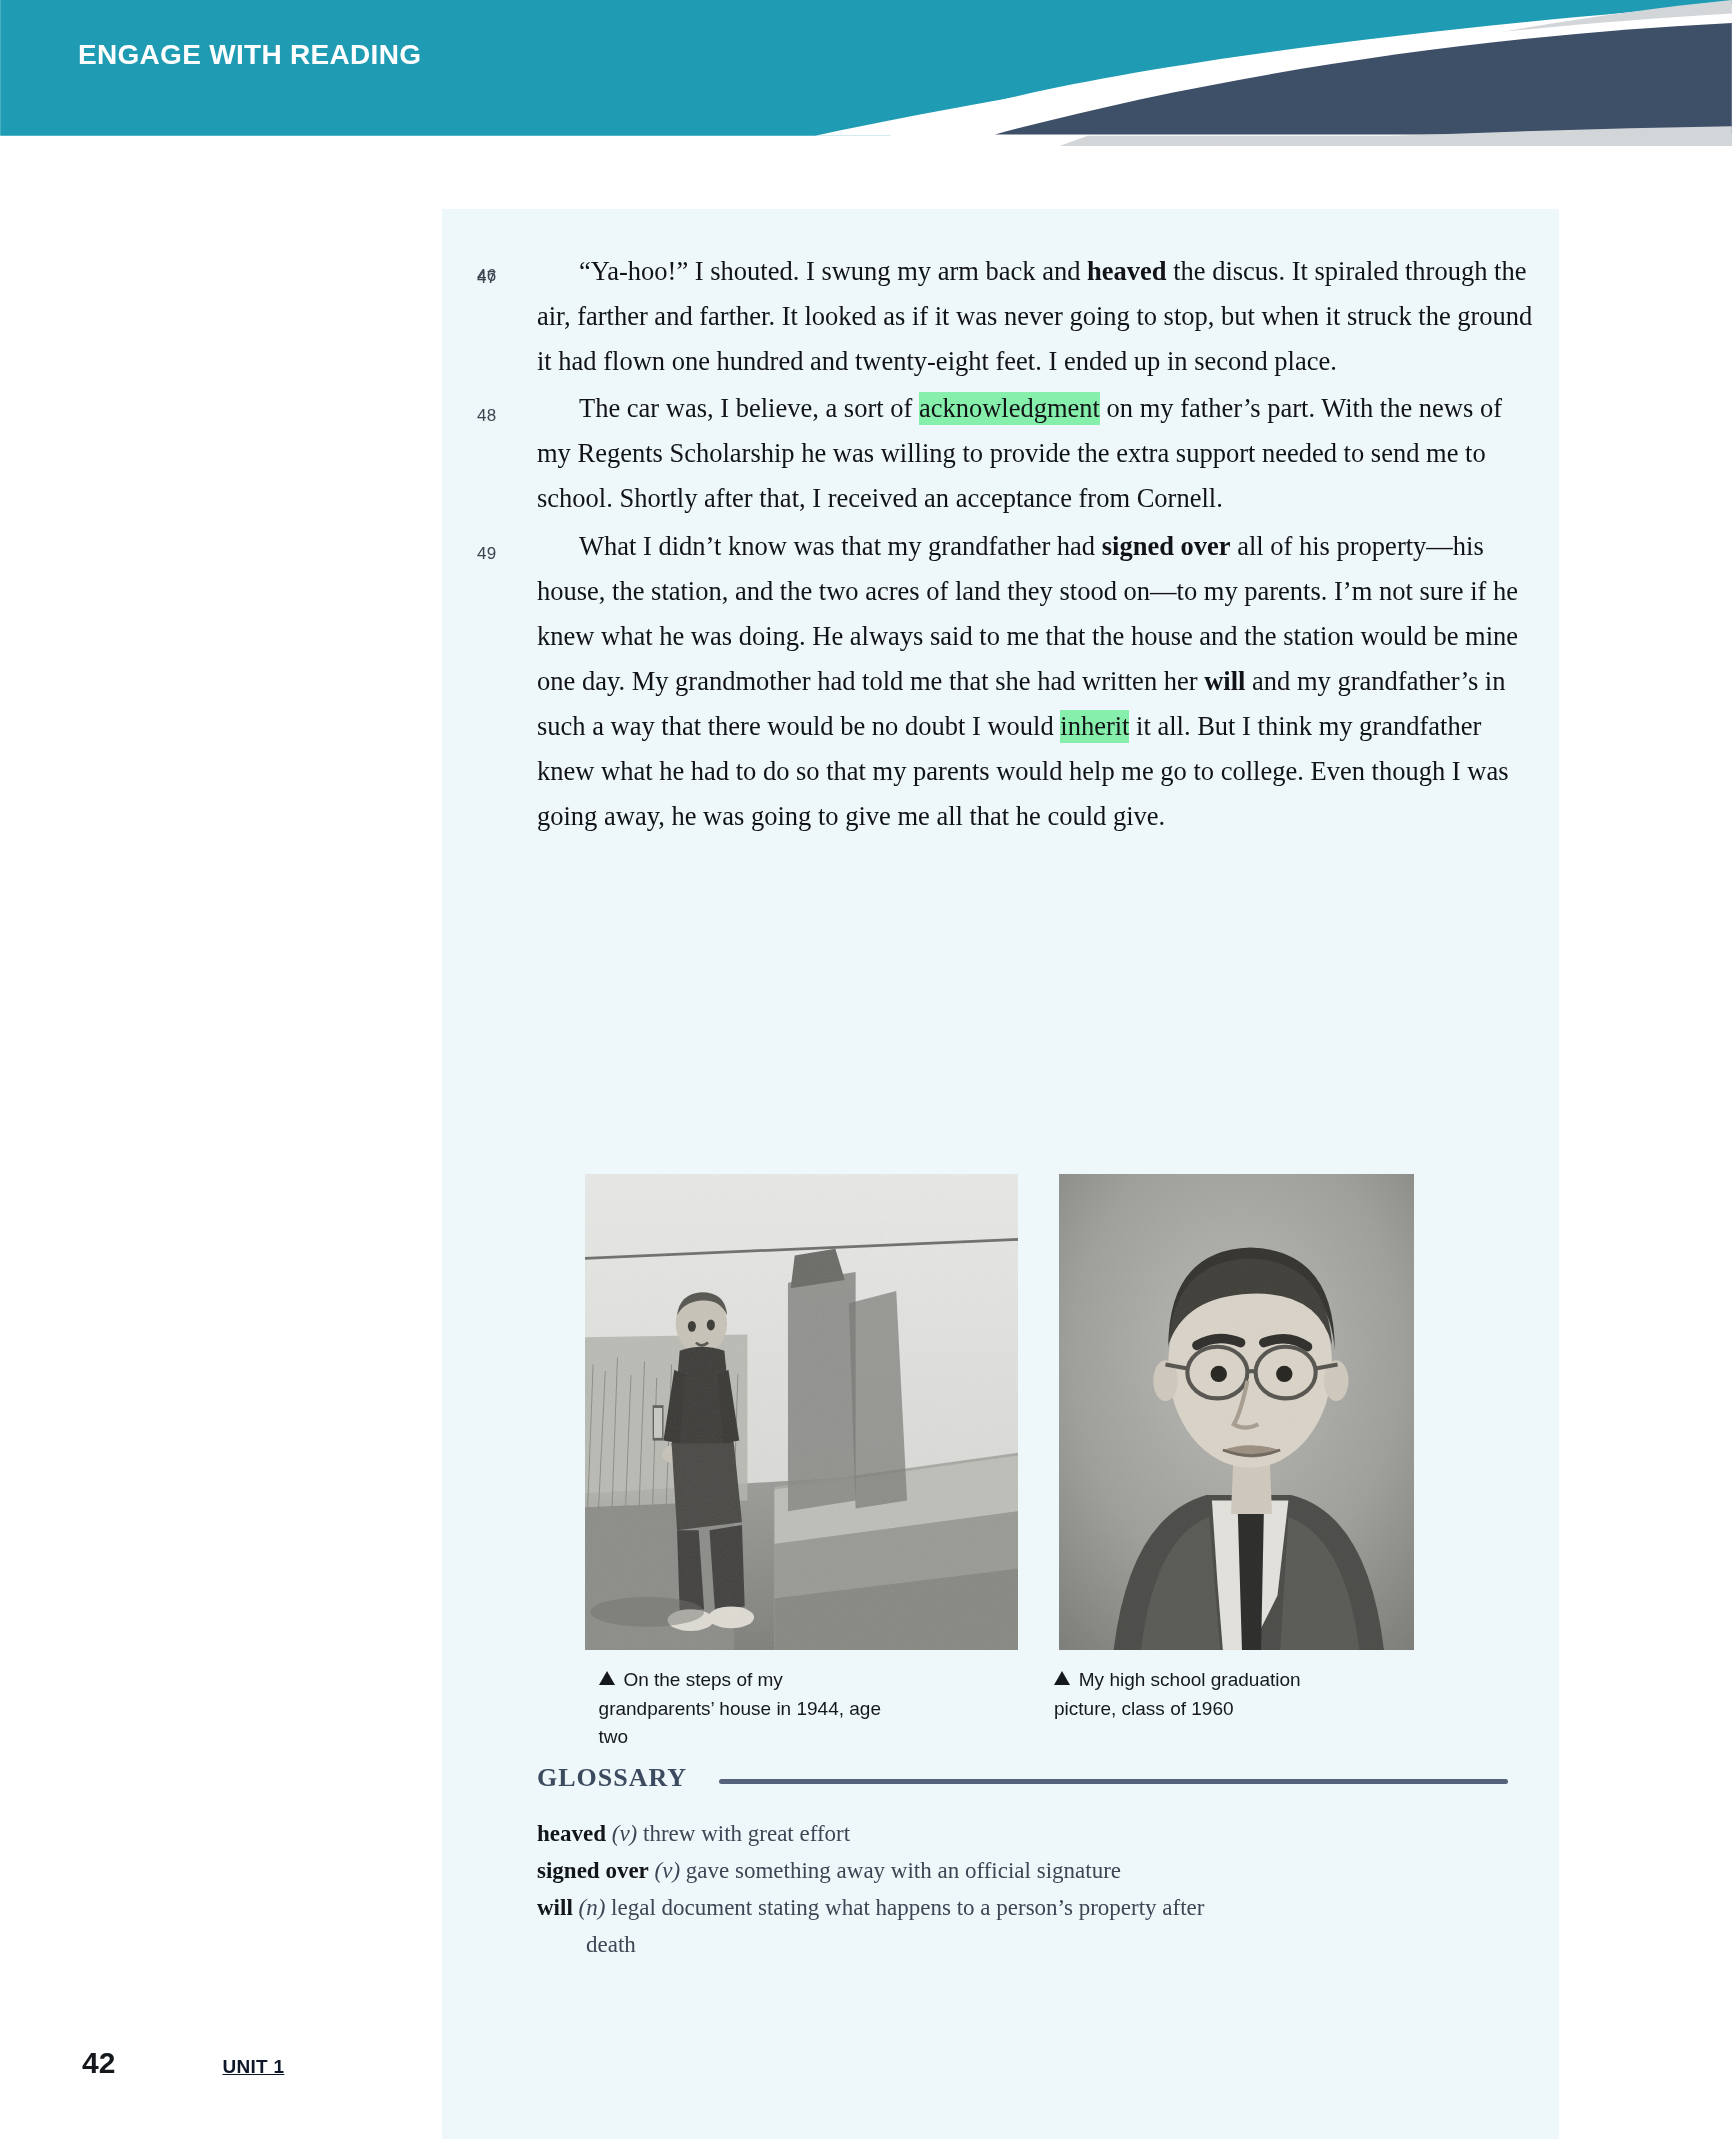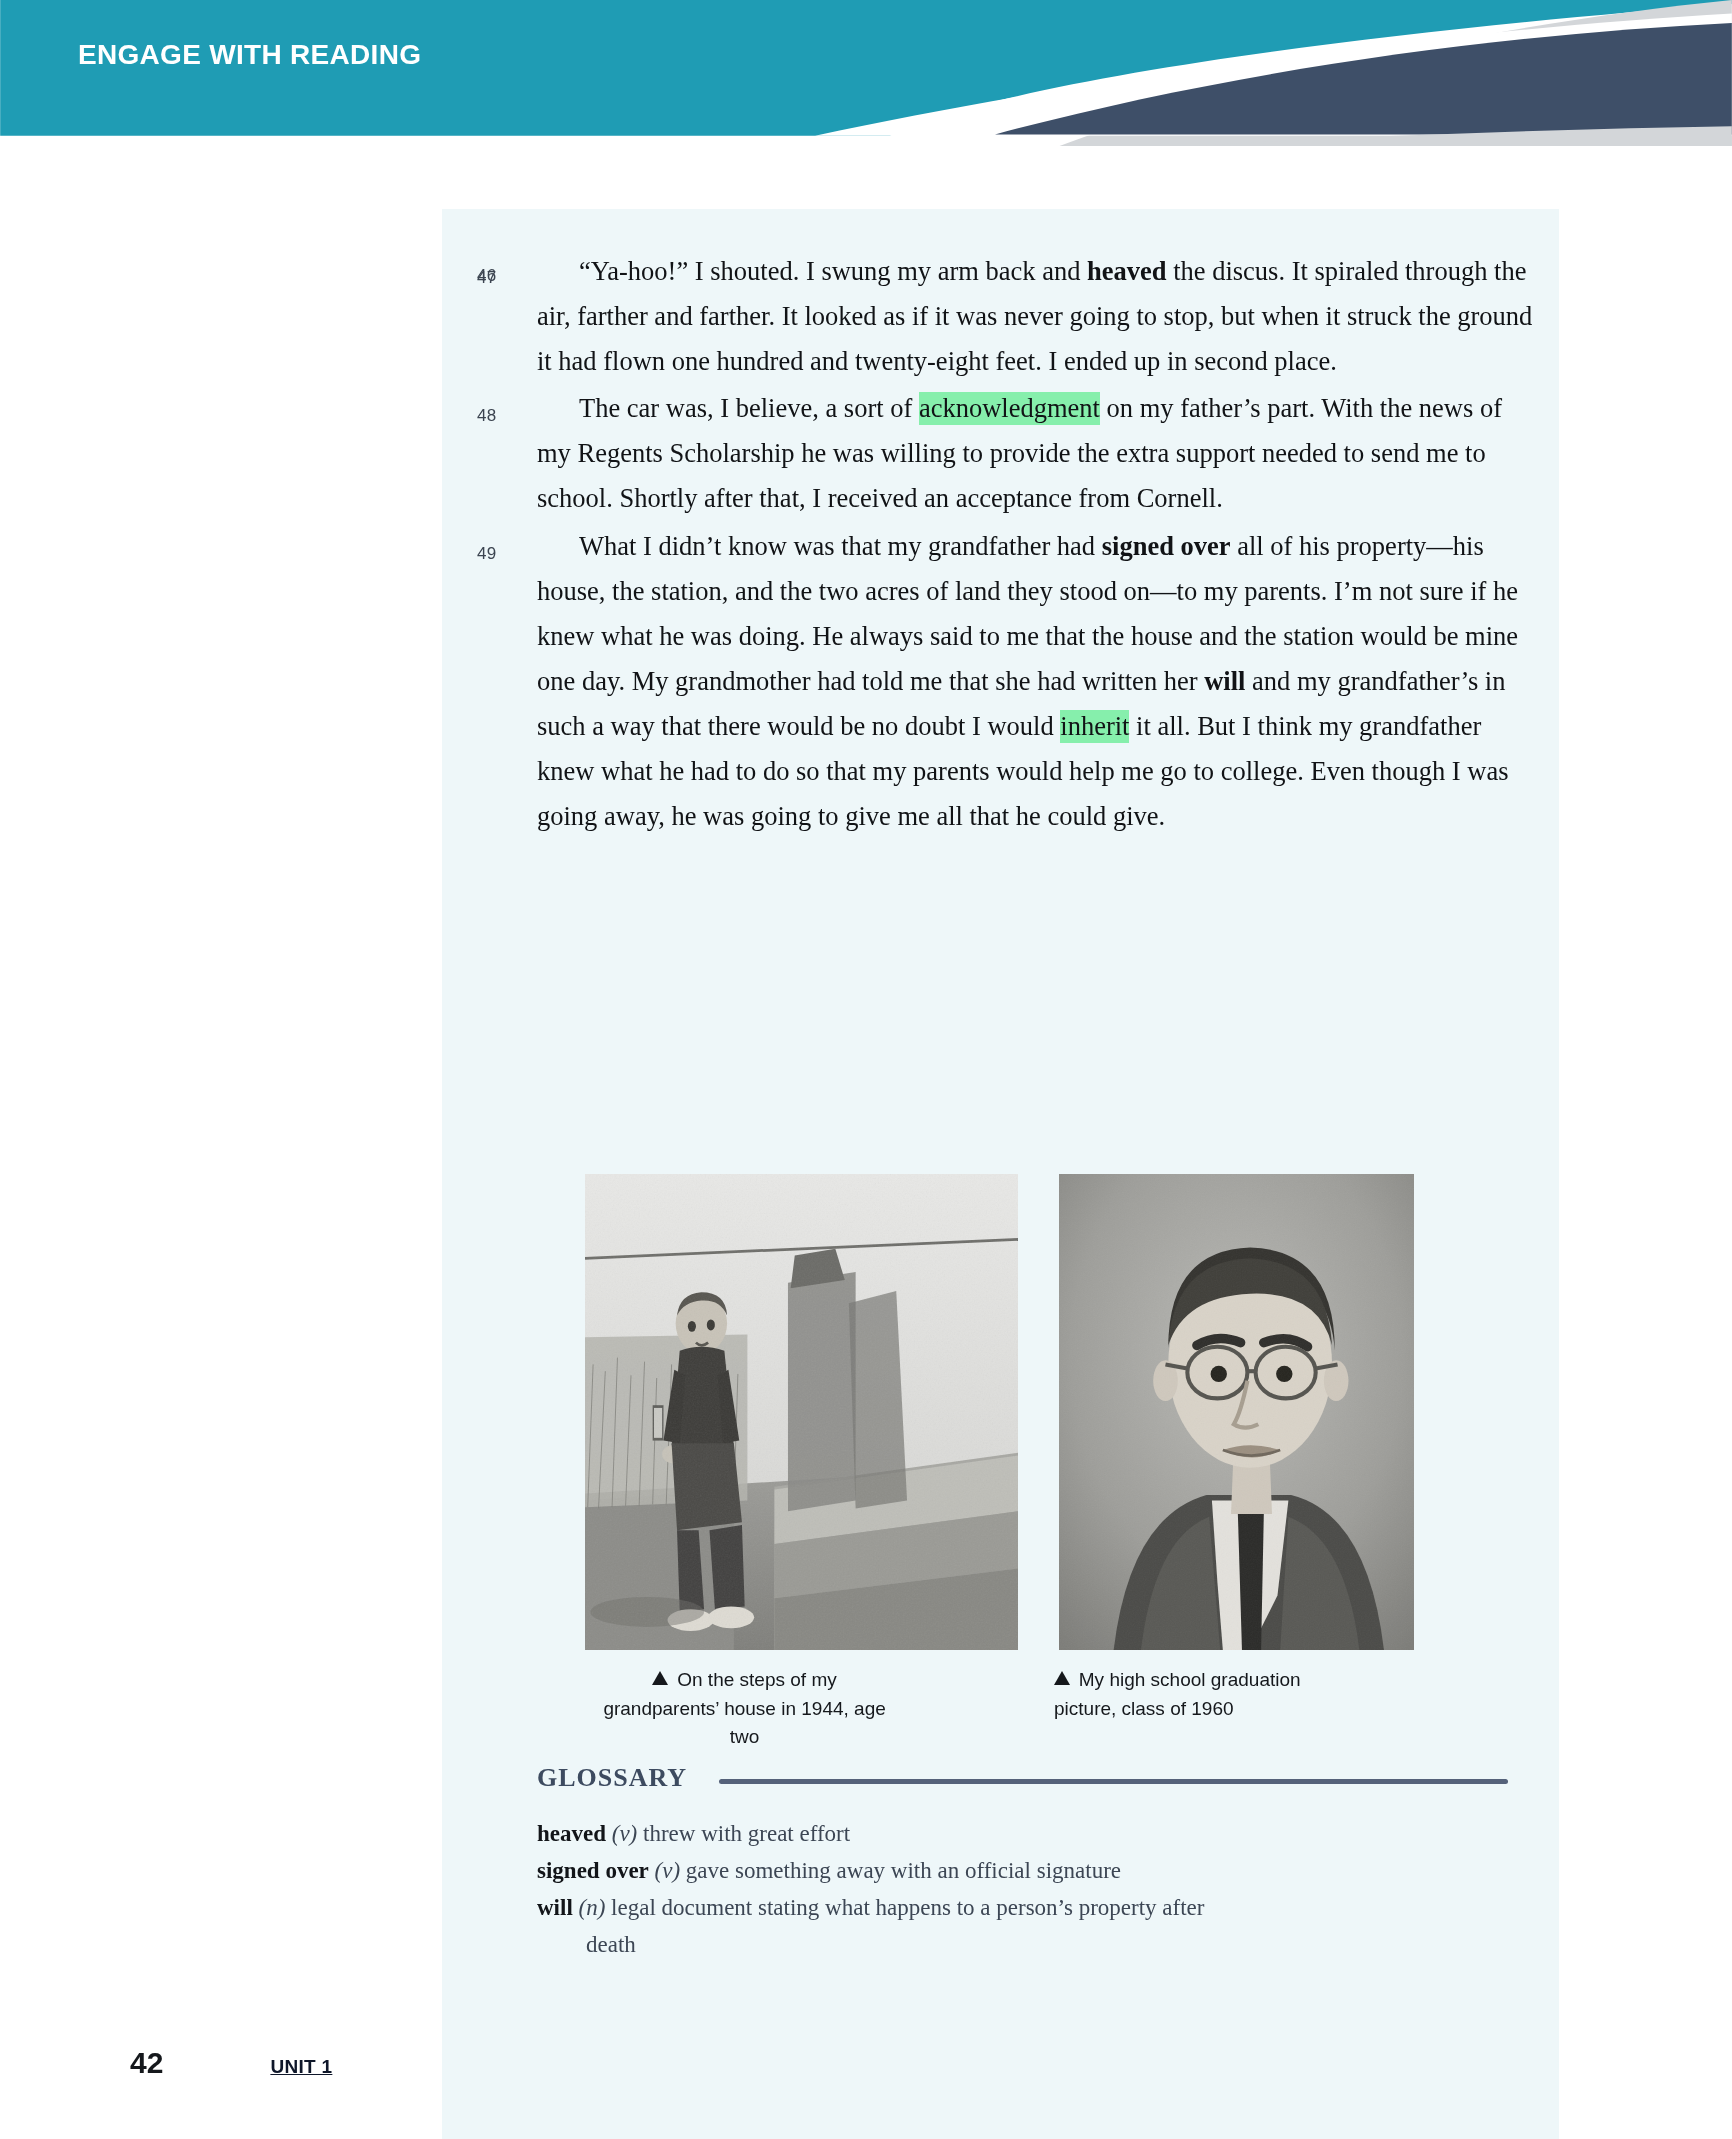--- a/index.html
+++ b/index.html
@@ -107,21 +107,21 @@
     width: 842px;
   }
   .caption {
     position: absolute;
     top: 0;
     font-family: "Liberation Sans", sans-serif;
     font-size: 19px;
     line-height: 28.5px;
     color: #15181c;
   }
-  .caption-left  { left: 13.6px;  width: 292px; text-align: center; }
+  .caption-left  { left: 13.6px;  width: 292px; }
   .caption-right { left: 469px; width: 285px; }
   .caption .tri {
     display: inline-block;
     width: 0; height: 0;
     border-left: 8.8px solid transparent;
     border-right: 8.8px solid transparent;
     border-bottom: 14.3px solid #15181c;
     margin-right: 8.8px;
     vertical-align: 0.7px;
   }
@@ -168,21 +168,20 @@
   .gloss-item .pos  { font-style: italic; }
   .gloss-item .cont { display: block; padding-left: 49px; }
 
   
   .footer {
     position: absolute;
     left: 82px;
     bottom: 60px;
     display: flex;
     align-items: baseline;
-    margin-left: 48px;
   }
   .footer-page {
     font-family: "Liberation Sans", sans-serif;
     font-weight: bold;
     font-size: 30px;
     color: #15181c;
   }
   .footer-unit {
     font-family: "Liberation Sans", sans-serif;
     font-weight: bold;

